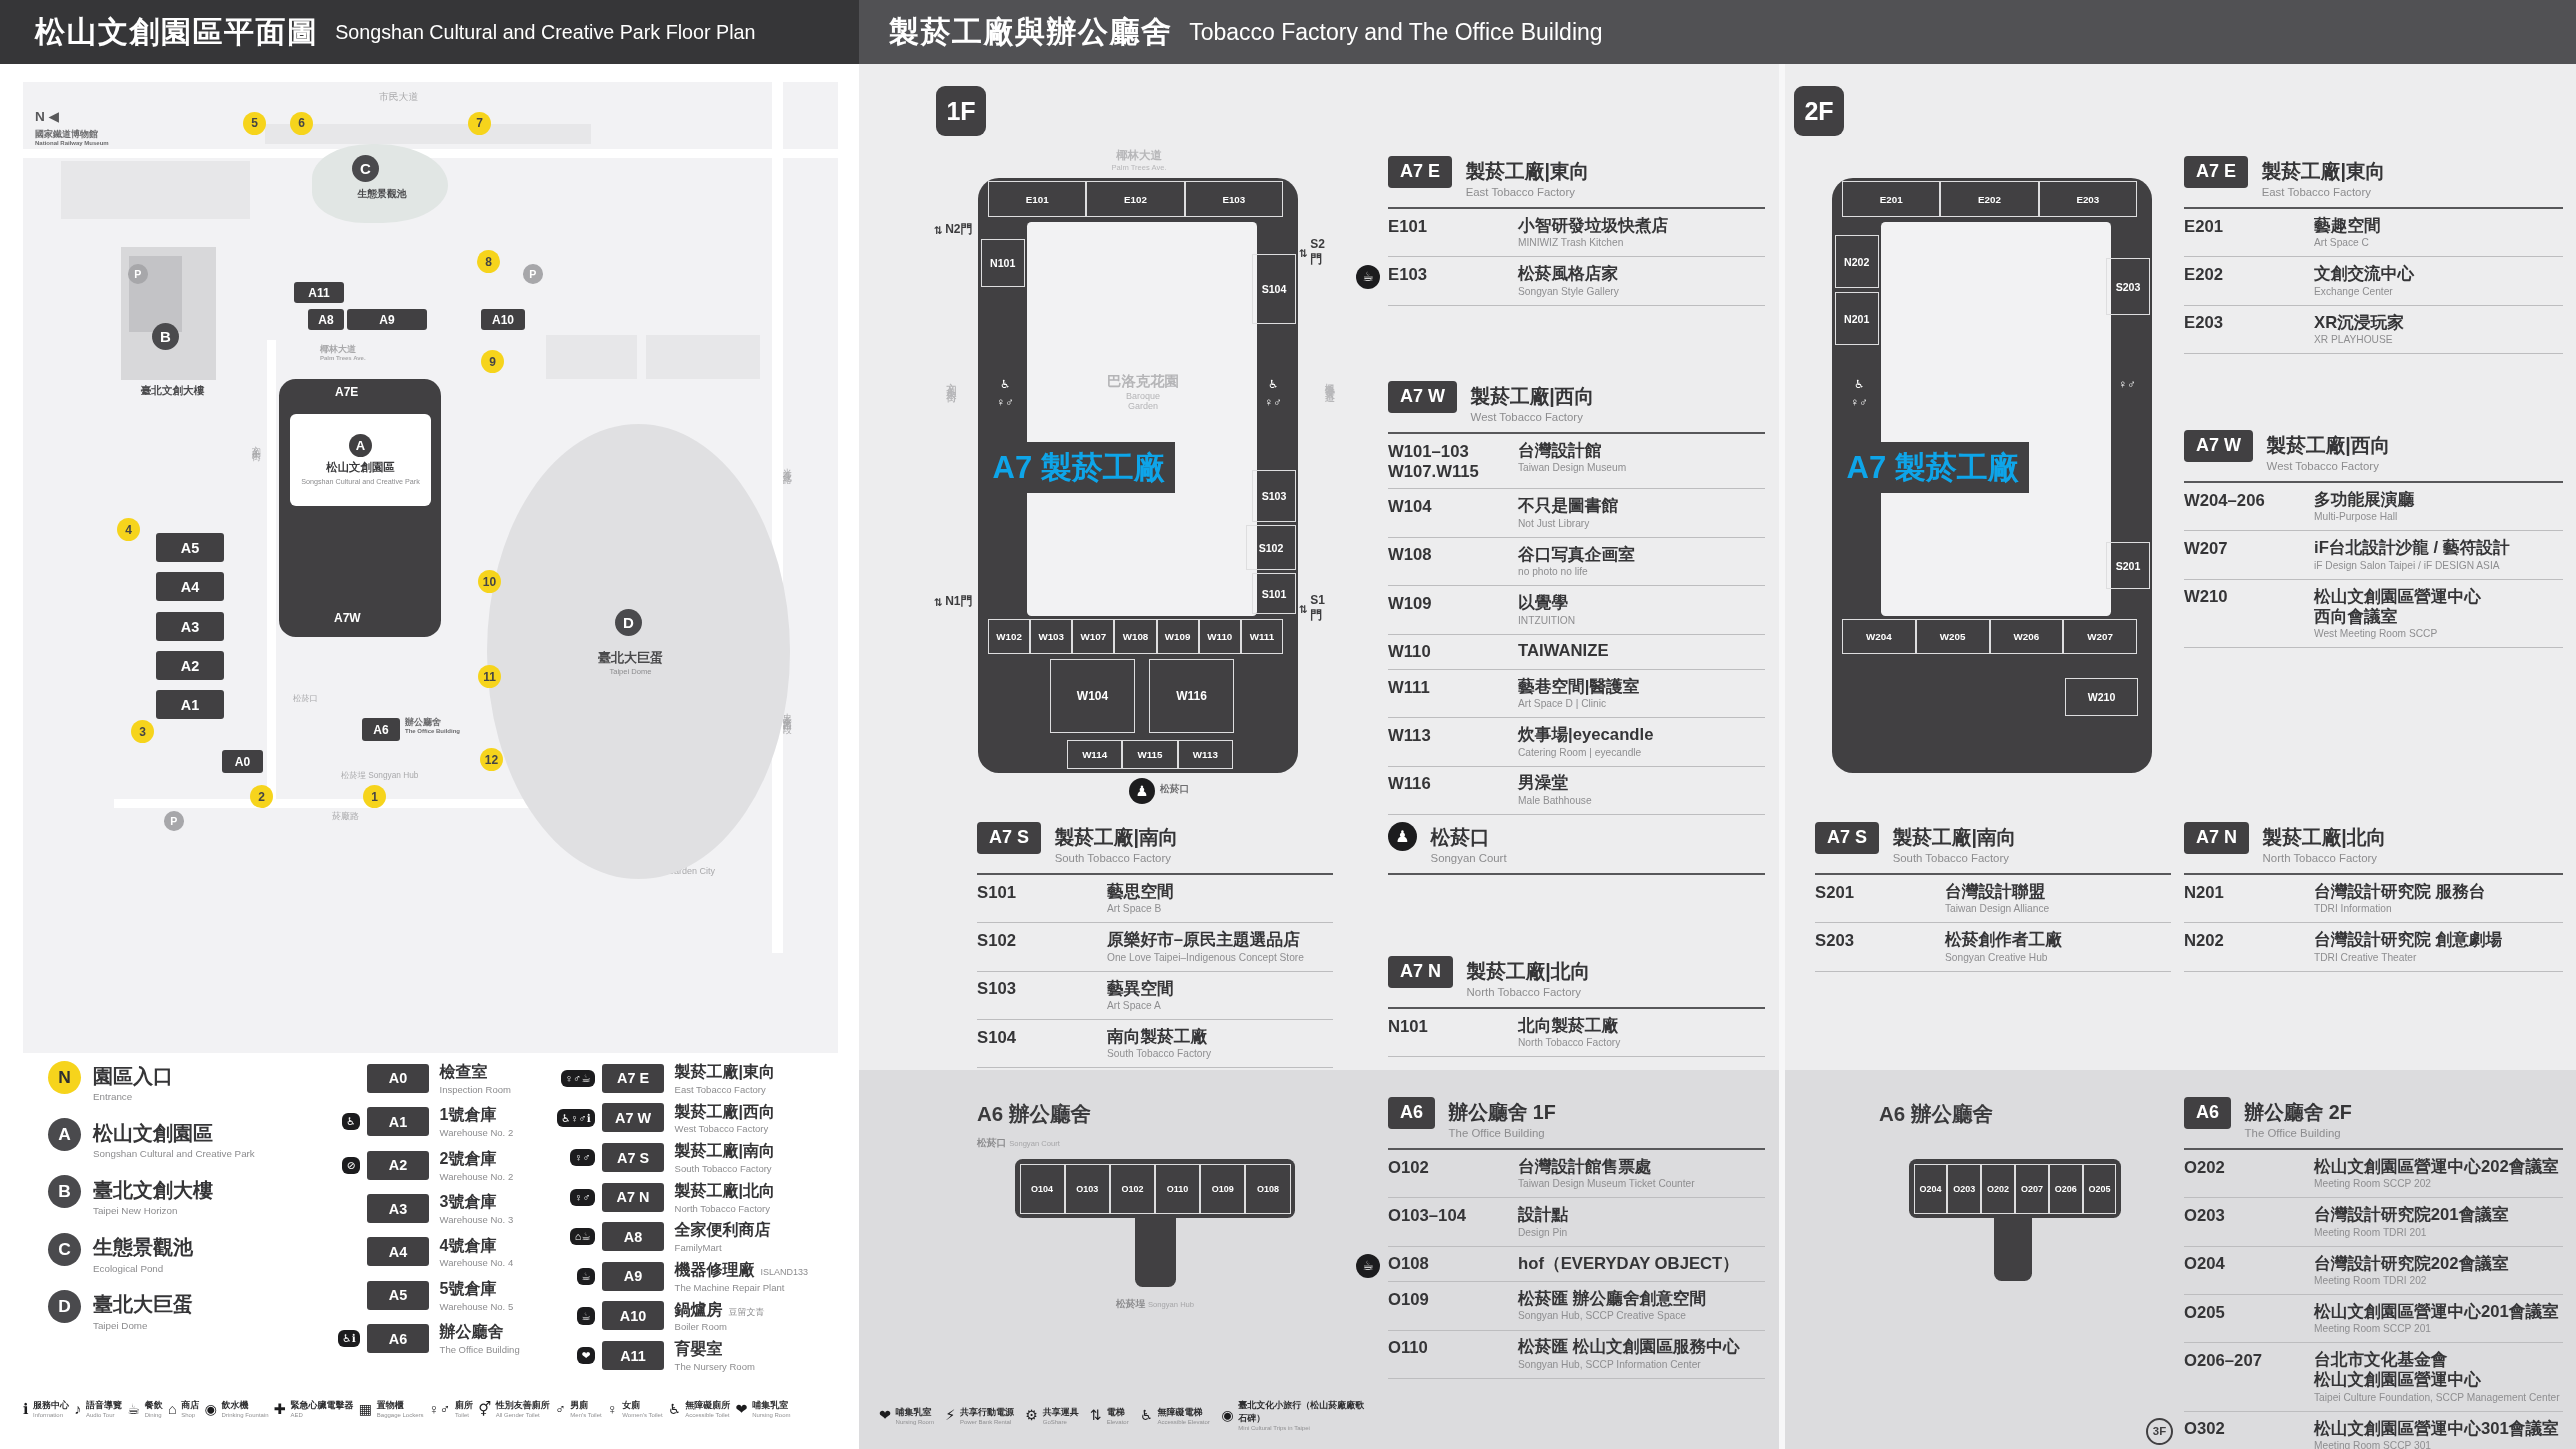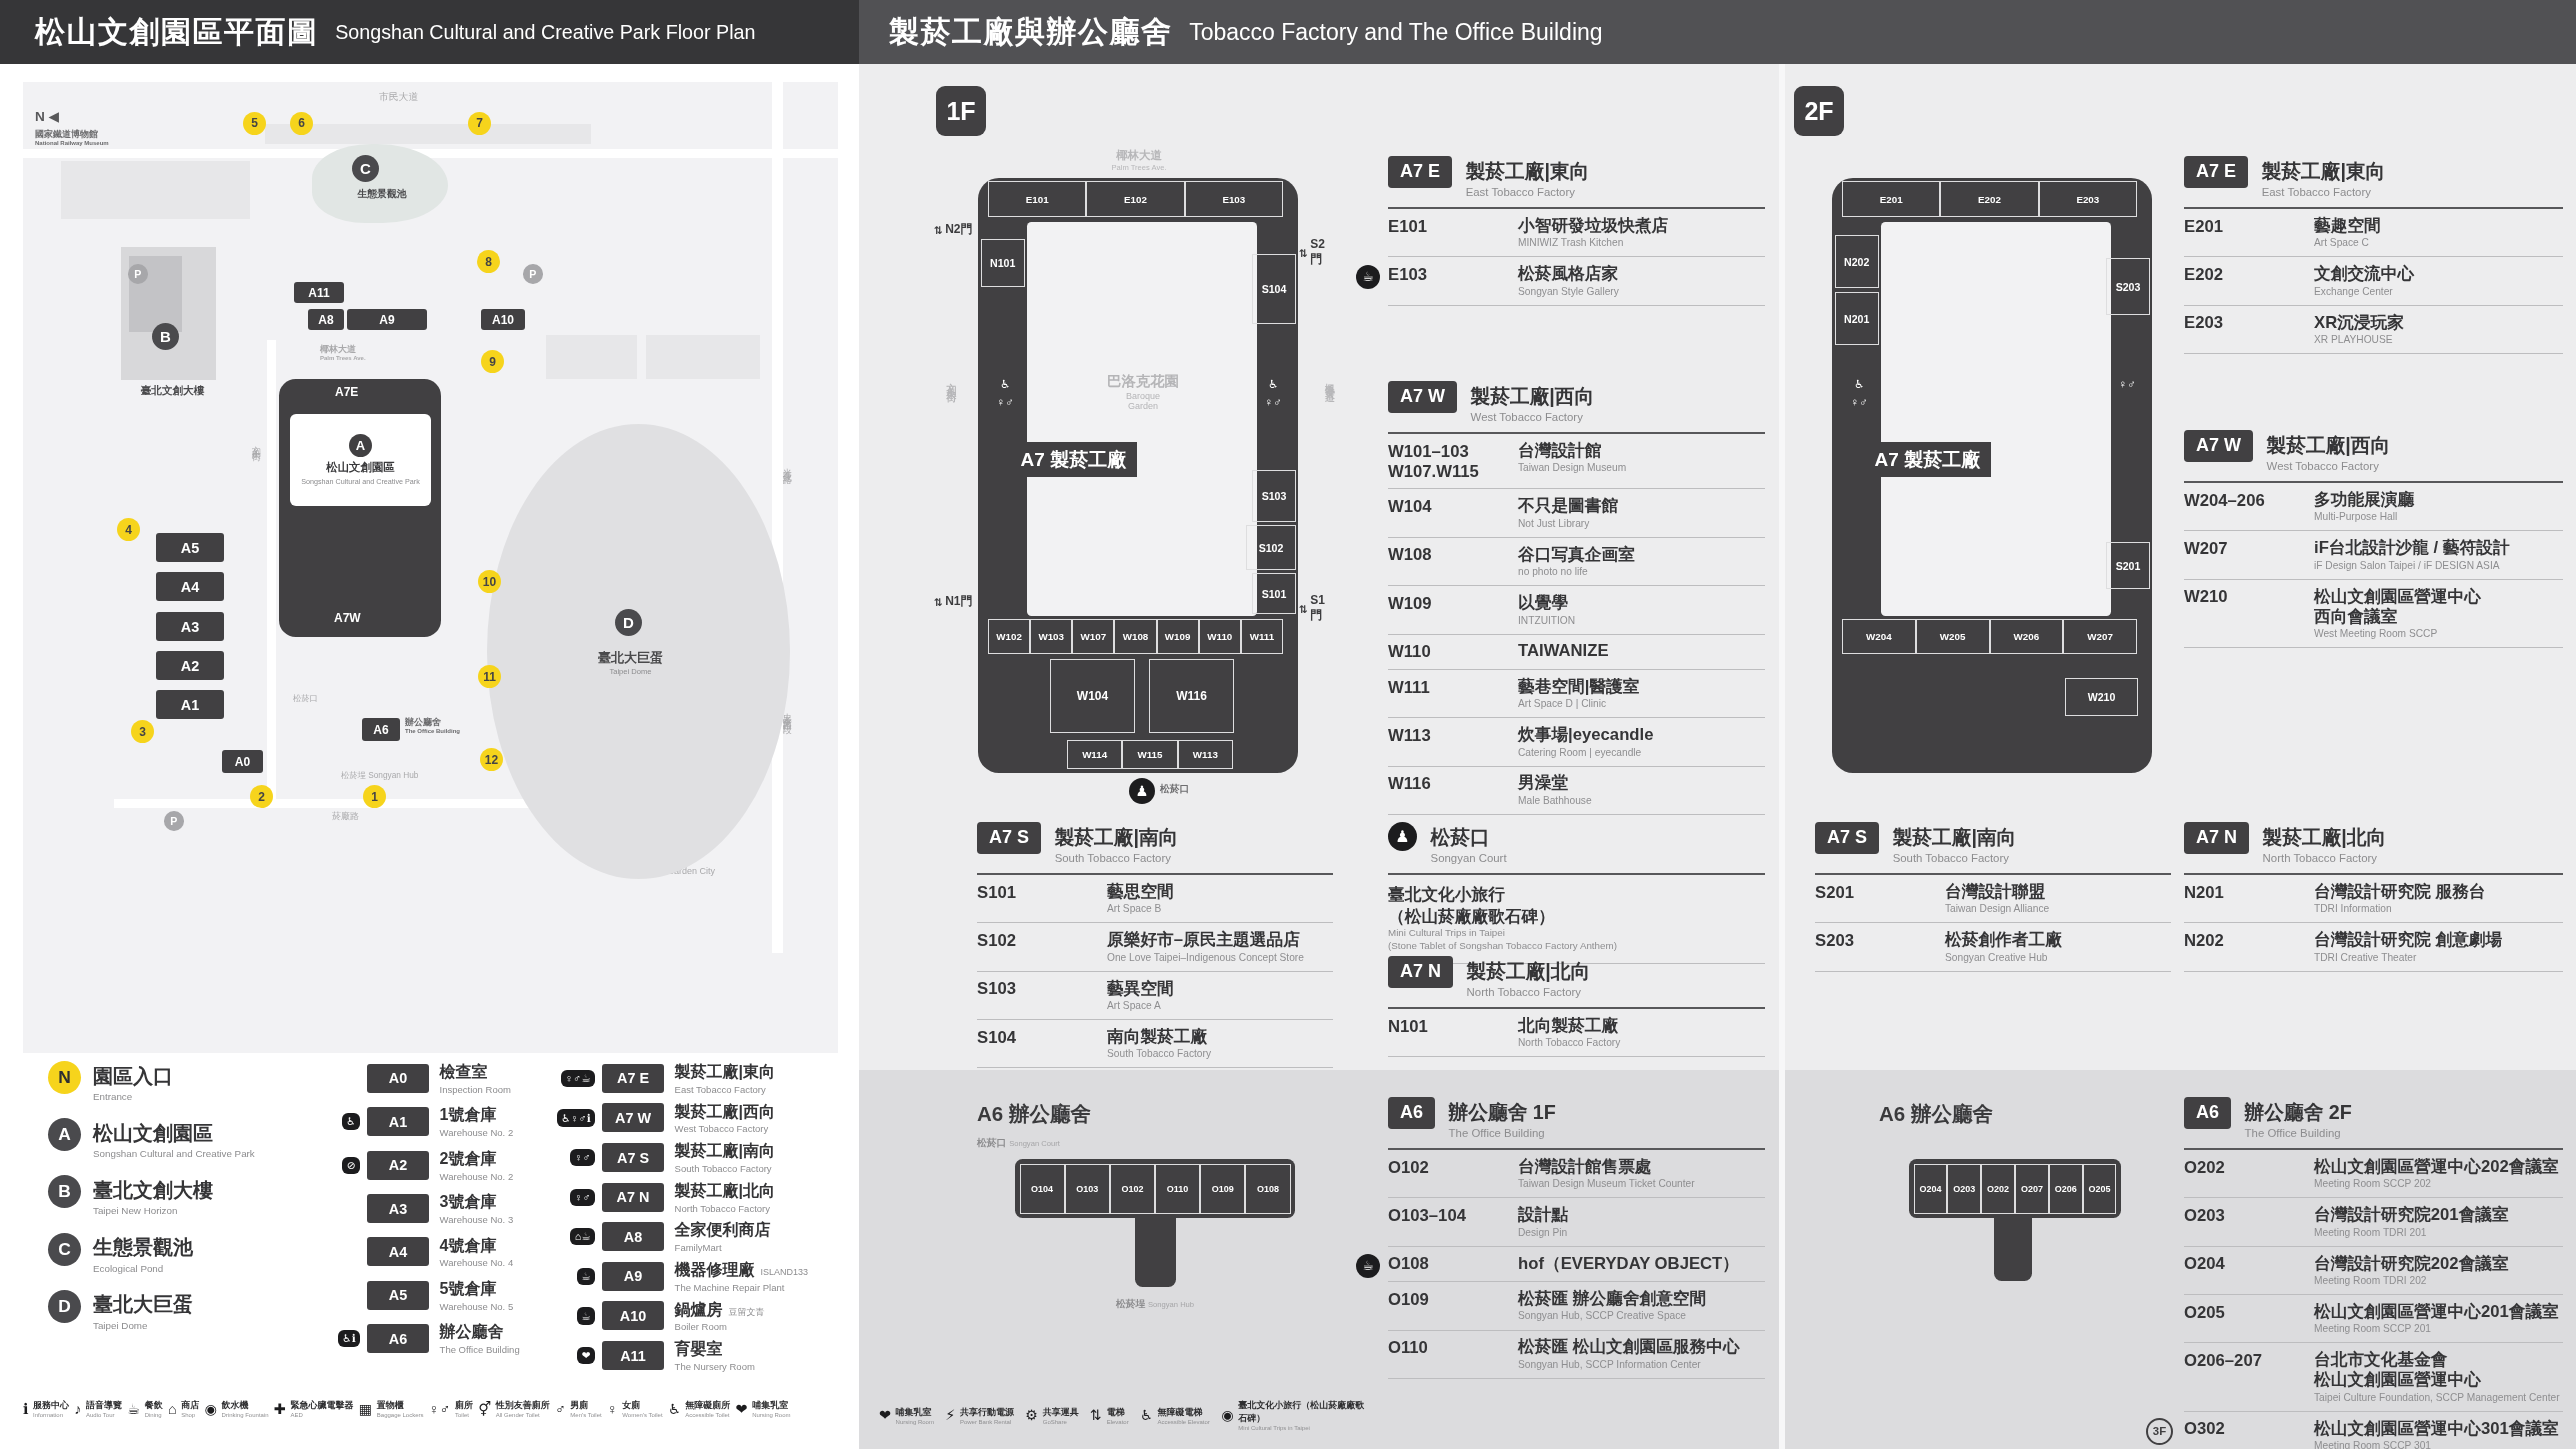--- a/index.html
+++ b/index.html
@@ -107,21 +107,21 @@
   .p-s103{left:291px;top:322px;width:44px;height:52px}
   .p-s102{left:285px;top:377px;width:50px;height:45px}
   .p-s101{left:291px;top:425px;width:44px;height:41px}
   .p-w104{left:89px;top:511px;width:85px;height:74px;font-size:12px}
   .p-w116{left:188px;top:511px;width:85px;height:74px;font-size:12px}
   .p-n202{left:19.7px;top:87px;width:44px;height:53px}
   .p-n201{left:19.7px;top:144px;width:44px;height:53px}
   .p-s203{left:291px;top:110px;width:44px;height:57px}
   .p-s201{left:291px;top:394px;width:44px;height:47px}
   .p-w210{left:250px;top:530px;width:73px;height:38px}
-  .p-label{position:absolute;left:49px;top:294px;background:#414042;color:#ffffff;font-size:19px;font-weight:bold;padding:4.5px 10.6px;white-space:nowrap}
+  .p-label{position:absolute;left:21px;top:294px;background:#414042;color:#0ea5e9;font-size:31px;font-weight:bold;padding:4.5px 10.6px;white-space:nowrap}
   .p-garden{position:absolute;left:91px;top:224px;width:182px;text-align:center;color:#b5b5b7;font-size:14.4px;font-weight:bold}
   .p-garden .sub{display:block;font-size:9px;font-weight:normal}
   .gate{position:absolute;color:#3c3c3e;font-size:12px;font-weight:bold;display:flex;align-items:center;gap:2.3px}
   .garr{font-size:10.6px}
   .g-n2{left:-27px;top:73px}.g-s2{left:338px;top:89px}.g-n1{left:-27px;top:445px}.g-s1{left:338px;top:445px}
   .p-wicons{position:absolute;color:#fff;font-size:11.4px;text-align:center;line-height:1.6;white-space:pre-line;width:30px}
   .wi-l{left:29px;top:227px}.wi-r{left:297px;top:227px}
   .p-courticon{position:absolute;left:168px;top:630px;width:26px;height:26px;border-radius:50%;background:#1c1c1e;color:#fff;font-size:14.4px;display:flex;align-items:center;justify-content:center}
   .p-courtzh{position:absolute;left:199px;top:635px;font-size:9.8px;color:#6e6e70;font-weight:bold}
 
@@ -917,26 +917,20 @@
   </section>
 
   <section class="rsec pos-court">
     <div class="sec-head">
       <span class="court-icon">♟</span>
       <span class="sec-tt">
           <span class="sec-zh">松菸口</span>
           <span class="sec-en">Songyan Court</span>
         </span>
     </div>
-    <div class="court-item">
-      <div class="czh">臺北文化小旅行</div>
-      <div class="czh">（松山菸廠廠歌石碑）</div>
-      <div class="cen">Mini Cultural Trips in Taipei</div>
-      <div class="cen">(Stone Tablet of Songshan Tobacco Factory Anthem)</div>
-    </div>
   </section>
 
   <section class="rsec pos-f1n">
     <div class="sec-head">
       <span class="sec-badge">A7 N</span>
       <span class="sec-tt">
           <span class="sec-zh">製菸工廠|北向</span>
           <span class="sec-en">North Tobacco Factory</span>
         </span>
     </div>

